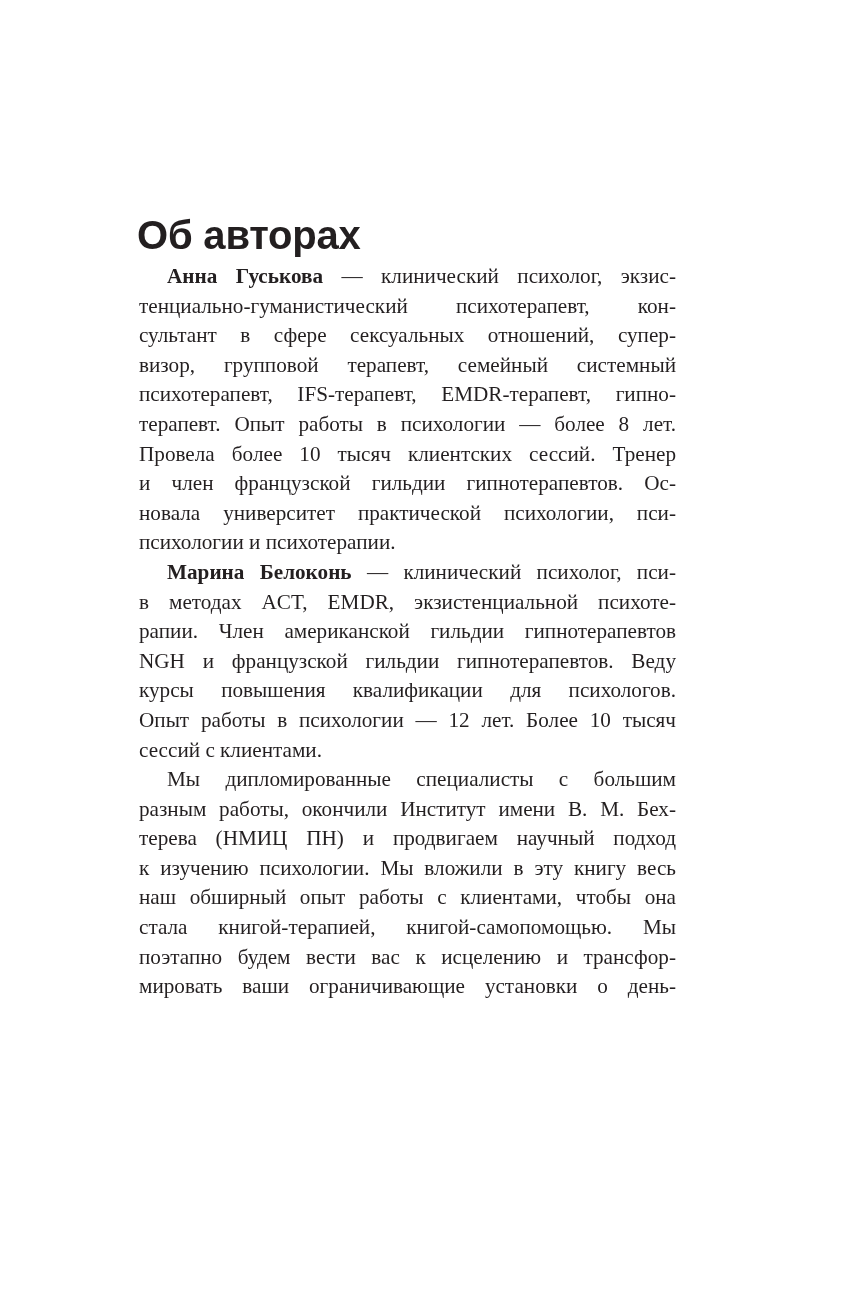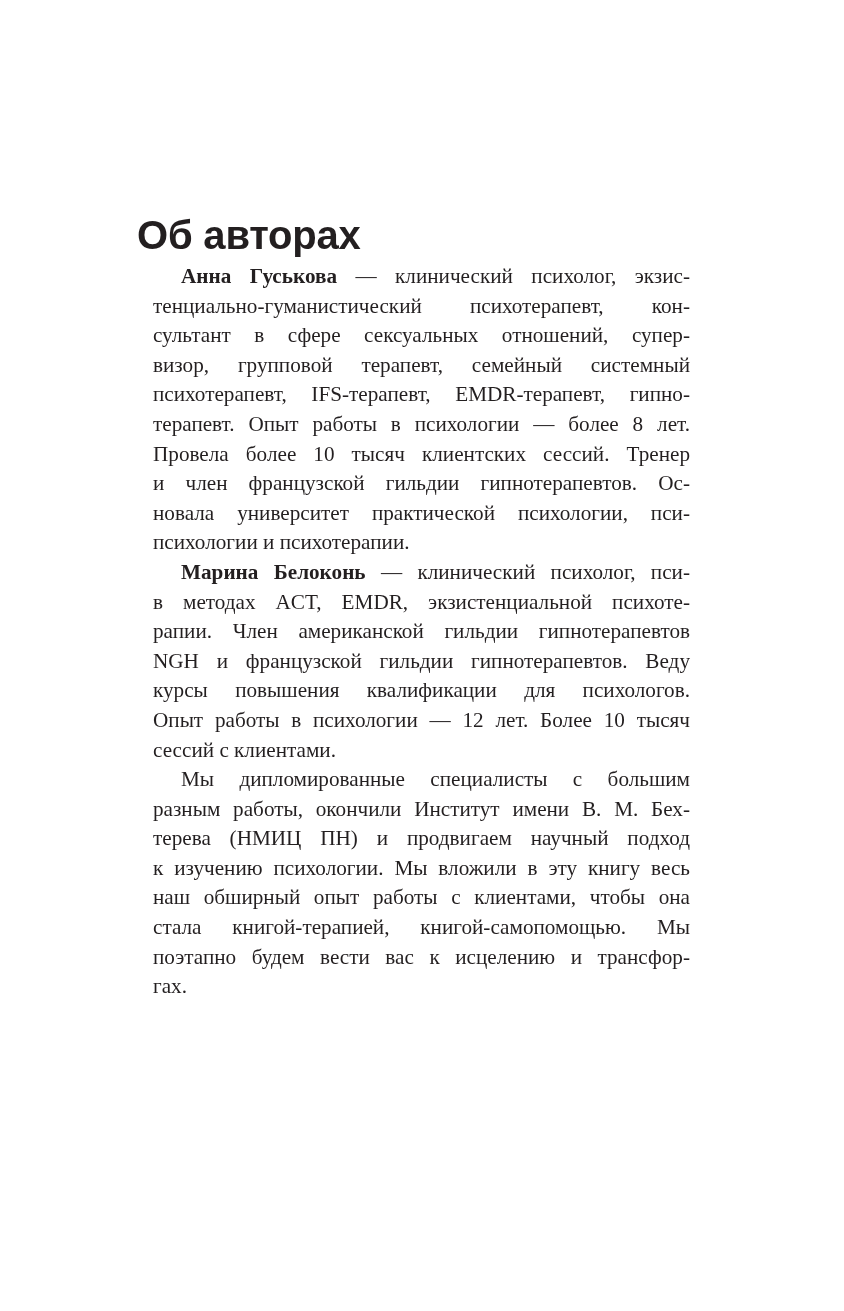--- a/index.html
+++ b/index.html
@@ -3,21 +3,21 @@
   <meta charset="utf-8">
   <style>
     html, body { margin: 0; padding: 0; background: #ffffff; }
     body { width: 844px; height: 1311px; position: relative; overflow: hidden; }
     .page { position: absolute; left: 137px; top: 0; width: 537px; color: #231f20; }
     .title {
       position: absolute; top: 213px; left: 0;
       font-family: "Liberation Sans", sans-serif; font-weight: bold;
       font-size: 40px; color: #231f20; letter-spacing: -0.2px; white-space: nowrap;
     }
-    .body { position: absolute; top: 262px; left: 16px; width: 537px;
+    .body { position: absolute; top: 262px; left: 2px; width: 537px;
       font-family: "Liberation Serif", serif; font-size: 21.2px; line-height: 29.6px; }
     .line {
       display: block; height: 29.6px; white-space: nowrap;
       text-align: justify; text-align-last: justify; overflow: visible;
     }
     .line.last { text-align-last: left; }
     .line.indent { padding-left: 28px; }
     b { font-weight: bold; }
   </style>
 </head>
@@ -52,16 +52,16 @@
     </div>
 
     <div>
       <span class="line indent">Мы дипломированные специалисты с большим</span>
       <span class="line">разным работы, окончили Институт имени В. М. Бех-</span>
       <span class="line">терева (НМИЦ ПН) и продвигаем научный подход</span>
       <span class="line">к изучению психологии. Мы вложили в эту книгу весь</span>
       <span class="line">наш обширный опыт работы с клиентами, чтобы она</span>
       <span class="line">стала книгой-терапией, книгой-самопомощью. Мы</span>
       <span class="line">поэтапно будем вести вас к исцелению и трансфор-</span>
-      <span class="line last">гах.</span>
+      <span class="line">мировать ваши ограничивающие установки о день-</span>
     </div>
   </div>
 </div>
 
 </body></html>

